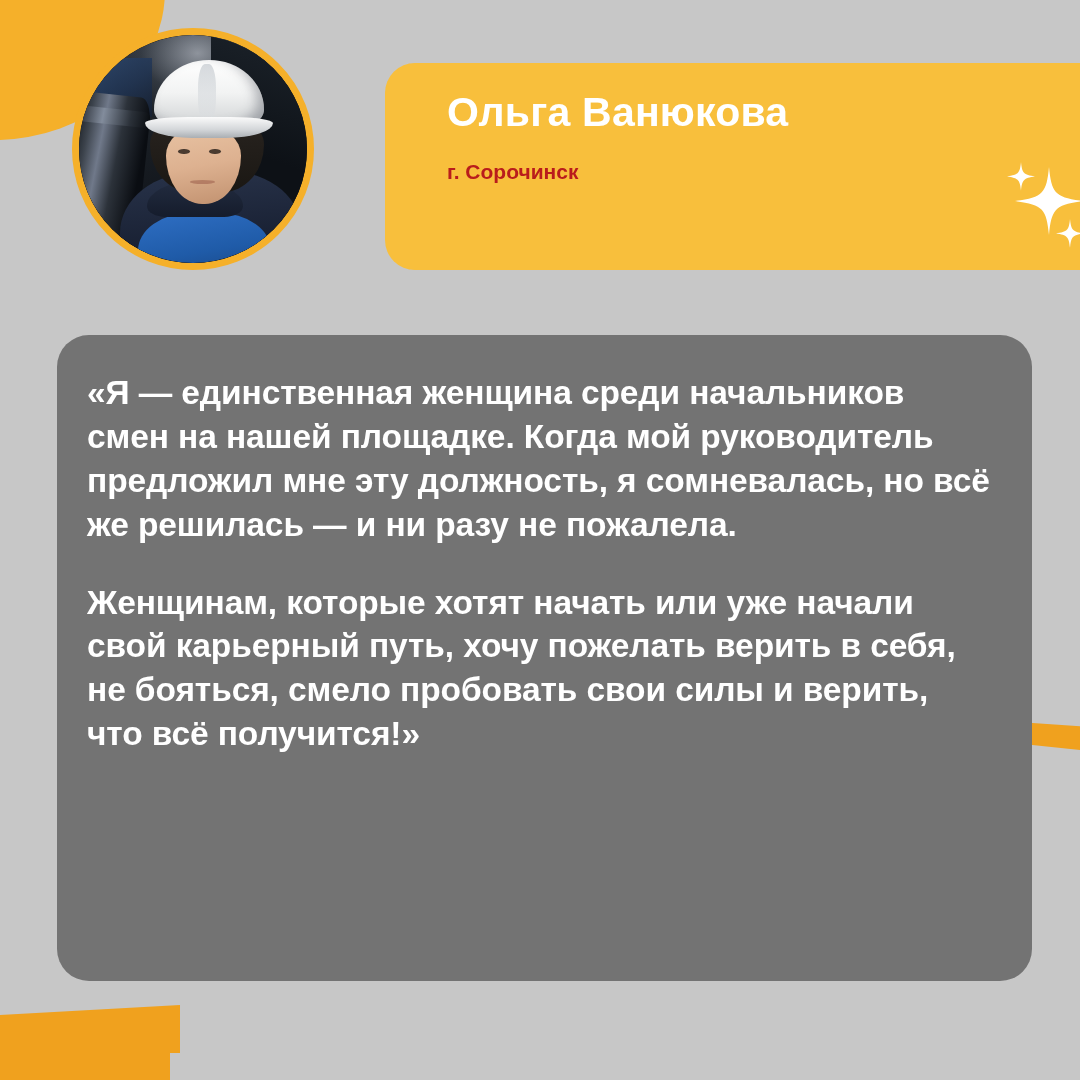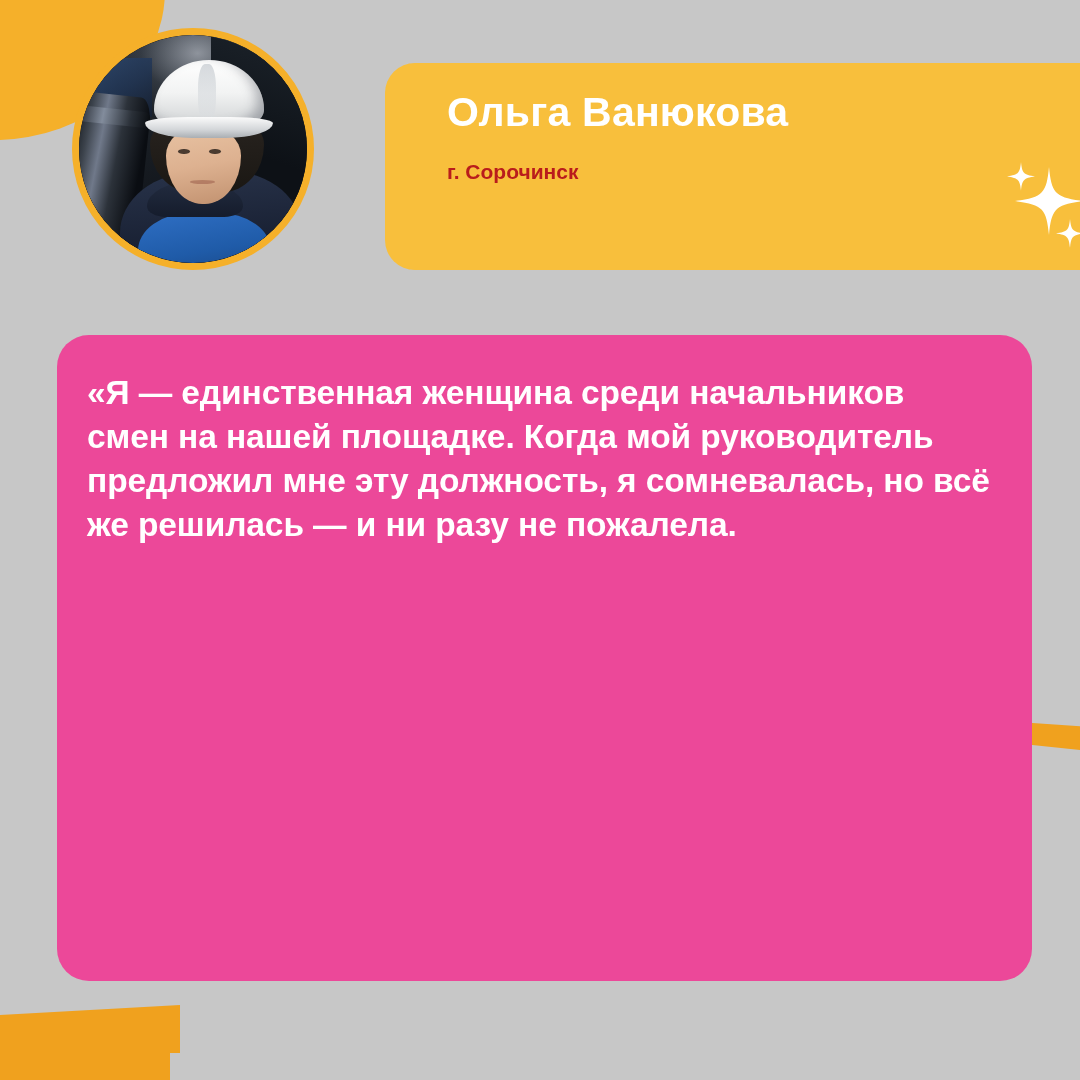--- a/index.html
+++ b/index.html
@@ -240,21 +240,21 @@
   }
   .sparkle-group svg { display: block; width: 100%; height: 100%; }
 
   
   .quote-card {
     position: absolute;
     left: 57px;
     top: 335px;
     width: 975px;
     height: 646px;
-    background: #ec4899;
+    background: #737373;
     border-radius: 32px;
     box-sizing: border-box;
     padding: 36px 40px 14px 30px;
   }
   .quote-p {
     color: #ffffff;
     font-size: 33.5px;
     font-weight: bold;
     line-height: 1.31;
     margin: 0 0 34px 0;
@@ -300,15 +300,16 @@
       <svg viewBox="0 0 108 108" xmlns="http://www.w3.org/2000/svg" aria-hidden="true">
         <path fill="#ffffff" d="M58 18 C60.5 44 64 48.5 92 52 C64 55.5 60.5 60 58 86 C55.5 60 52 55.5 24 52 C52 48.5 55.5 44 58 18 Z"></path>
         <path fill="#ffffff" d="M30 13 C31.1 24 32.6 25.9 44 27.4 C32.6 28.9 31.1 30.8 30 41.8 C28.9 30.8 27.4 28.9 16 27.4 C27.4 25.9 28.9 24 30 13 Z"></path>
         <path fill="#ffffff" d="M79 70 C80.1 81 81.6 82.9 93 84.4 C81.6 85.9 80.1 87.8 79 98.8 C77.9 87.8 76.4 85.9 65 84.4 C76.4 82.9 77.9 81 79 70 Z"></path>
       </svg>
     </div>
   </div>
 
   <div class="quote-card">
     <p class="quote-p">«Я — единственная женщина среди начальников смен на нашей площадке. Когда мой руководитель предложил мне эту должность, я сомневалась, но всё же решилась — и ни разу не пожалела.</p>
+    <p class="quote-p">Женщинам, которые хотят начать или уже начали свой карьерный путь, хочу пожелать верить в себя, не бояться, смело пробовать свои силы и верить, что всё получится!»</p>
   </div>
 
 </div>
 
 </body></html>

